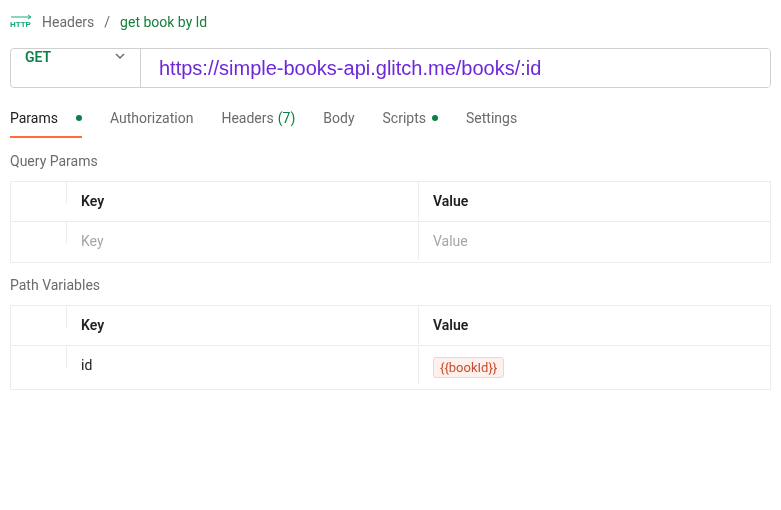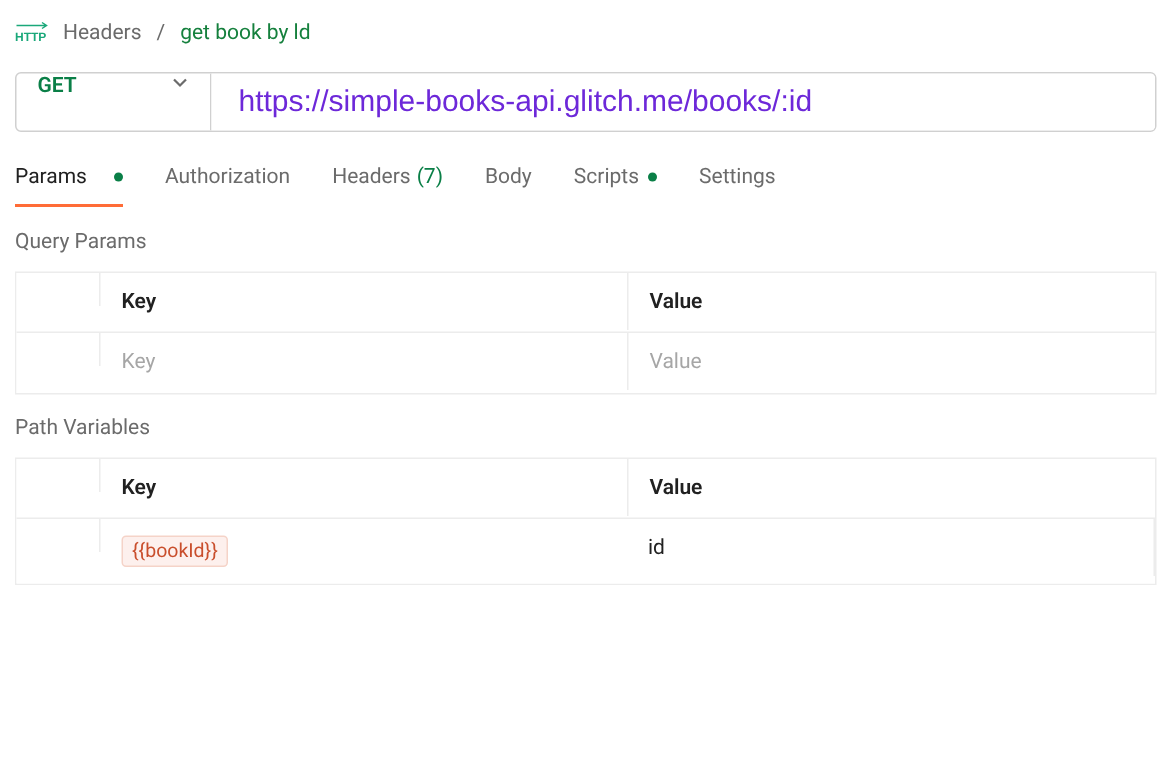--- a/index.html
+++ b/index.html
@@ -101,18 +101,18 @@
 
 <div class="section-title">Path Variables</div>
 <div class="table">
   <div class="row header">
     <div class="cell cell-checkbox"></div>
     <div class="cell cell-key">Key</div>
     <div class="cell cell-value">Value</div>
   </div>
   <div class="row editable">
     <div class="cell cell-checkbox"></div>
+    <div class="cell cell-key">id</div>
     <div class="cell cell-value">
       <span class="var-tag">{{bookId}}</span>
     </div>
-    <div class="cell cell-key">id</div>
   </div>
 </div>
 
 </body></html>

